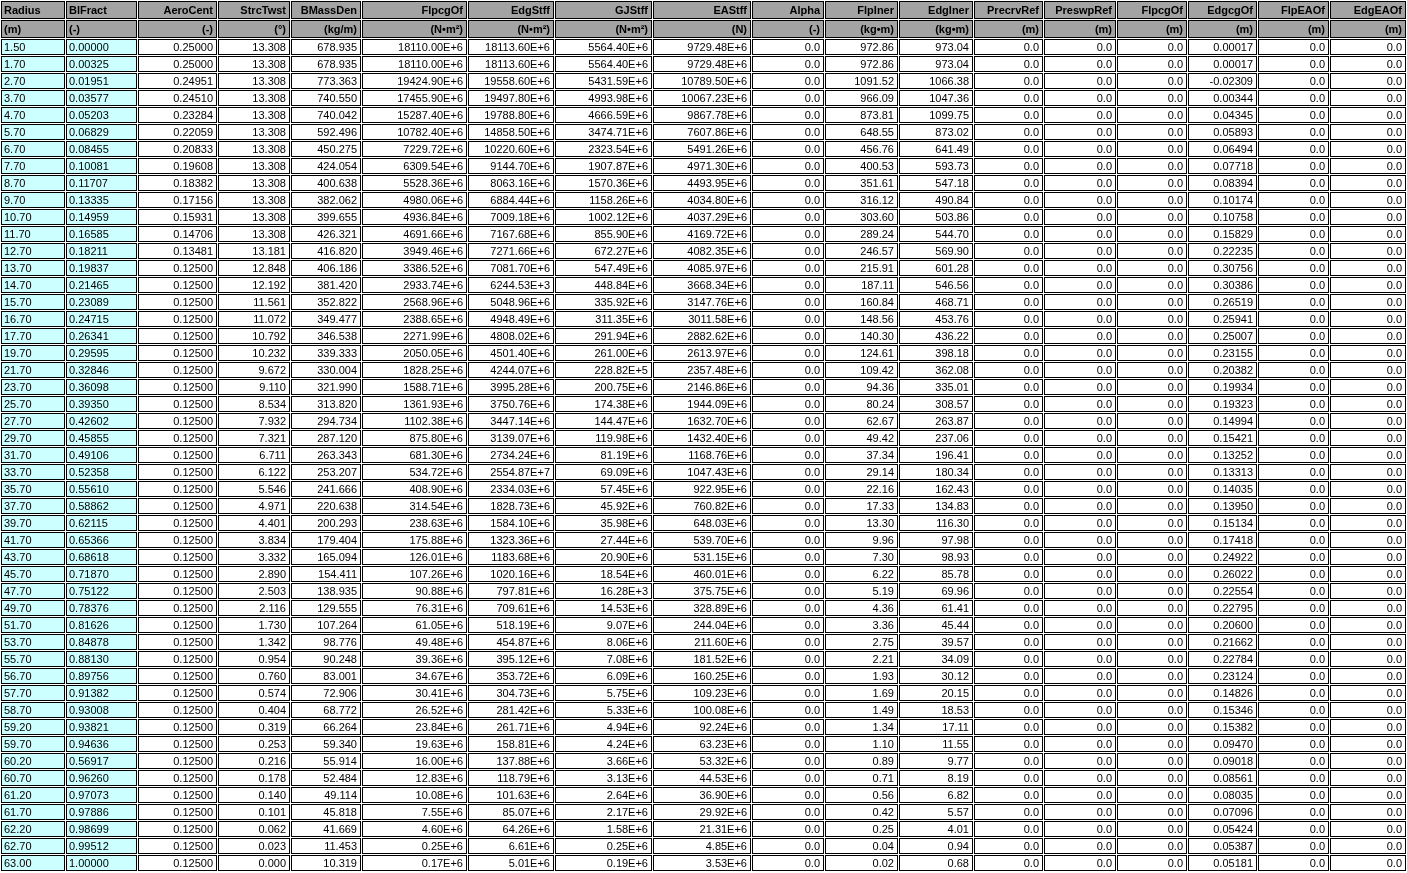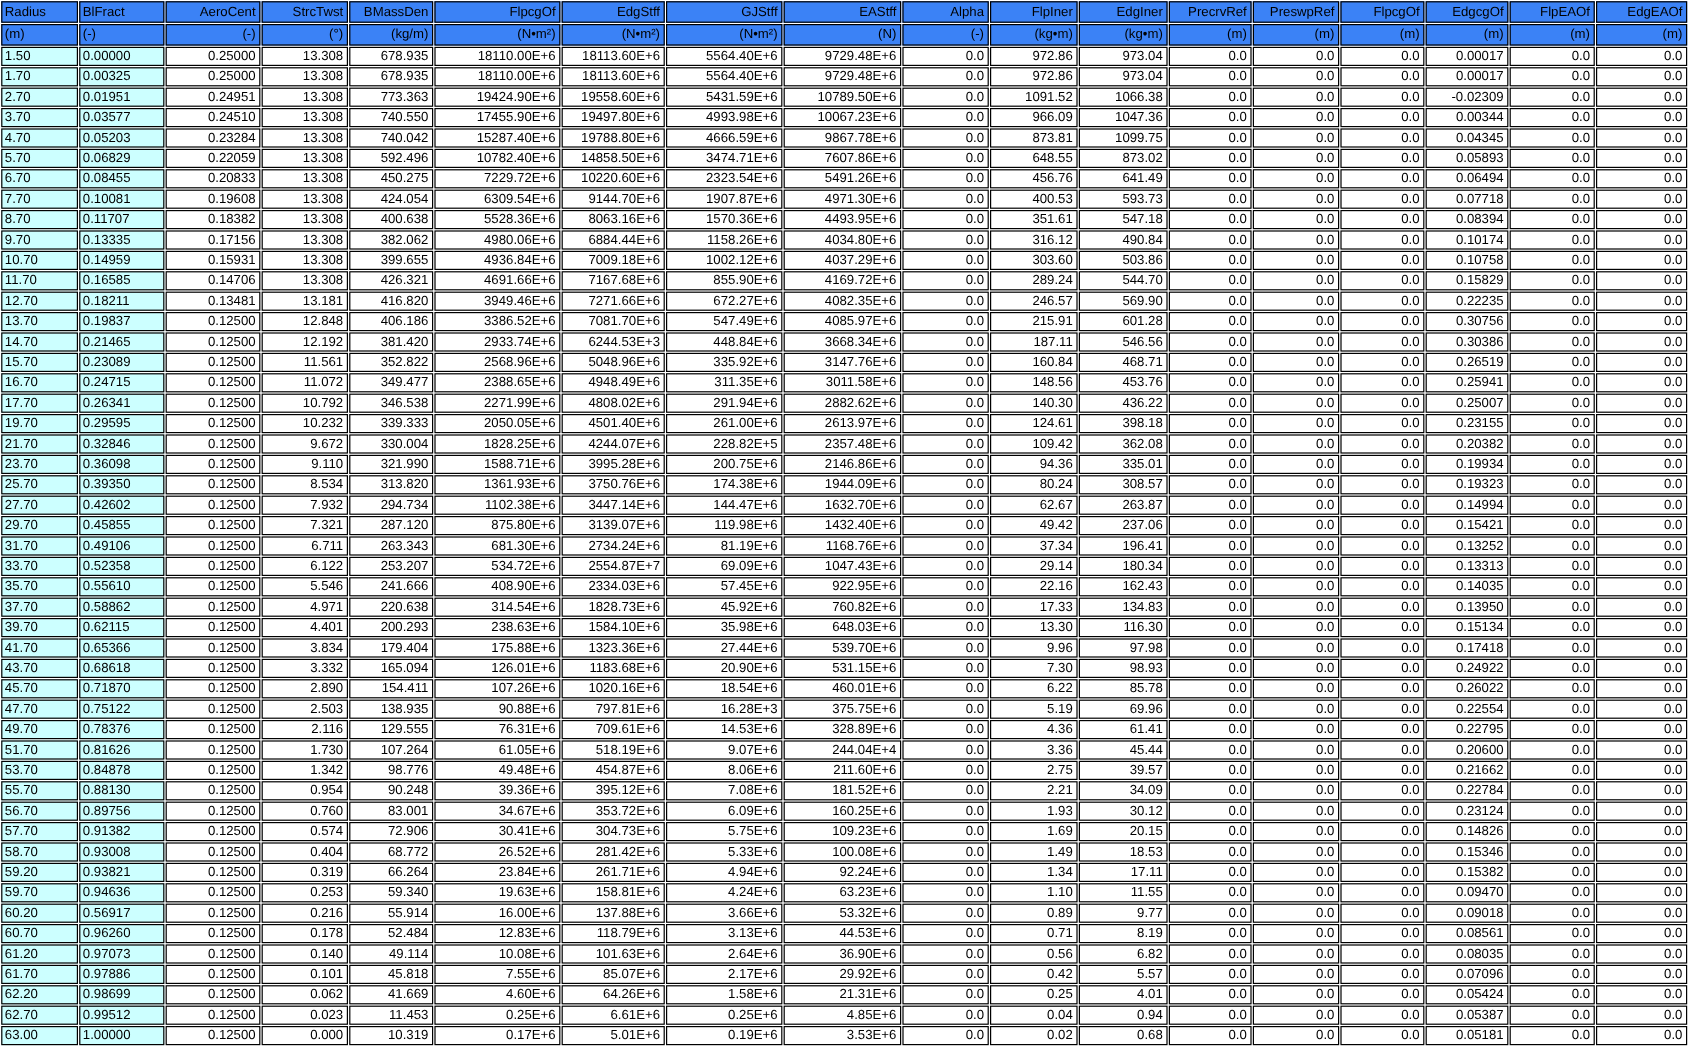--- a/index.html
+++ b/index.html
@@ -25,23 +25,24 @@
     box-sizing: border-box;
     border: 1px solid #000000;
     padding: 0 3px 0 2px;
     white-space: nowrap;
     overflow: hidden;
     text-align: right;
     font-weight: normal;
     background: #ffffff;
   }
   thead th {
-    background: #3b82f6;
+    background: #a3a3a3;
     height: 18px;
     line-height: 16px;
+    font-weight: bold;
   }
   tbody td {
     height: 16px;
     line-height: 14px;
   }
   .left { text-align: left; }
   td.key { background: #ccffff; }
 </style>
 </head>
 <body>
@@ -792,21 +793,21 @@
       </tr>
       <tr data-name="table-row">
         <td data-name="cell-radius" class="left key">51.70</td>
         <td data-name="cell-blfract" class="left key">0.81626</td>
         <td data-name="cell-aerocent">0.12500</td>
         <td data-name="cell-strctwst">1.730</td>
         <td data-name="cell-bmassden">107.264</td>
         <td data-name="cell-flpstff">61.05E+6</td>
         <td data-name="cell-edgstff">518.19E+6</td>
         <td data-name="cell-gjstff">9.07E+6</td>
-        <td data-name="cell-eastff">244.04E+4</td>
+        <td data-name="cell-eastff">244.04E+6</td>
         <td data-name="cell-alpha">0.0</td>
         <td data-name="cell-flpiner">3.36</td>
         <td data-name="cell-edginer">45.44</td>
         <td data-name="cell-precrvref">0.0</td>
         <td data-name="cell-preswpref">0.0</td>
         <td data-name="cell-flpcgof">0.0</td>
         <td data-name="cell-edgcgof">0.20600</td>
         <td data-name="cell-flpeaof">0.0</td>
         <td data-name="cell-edgeaof">0.0</td>
       </tr>

